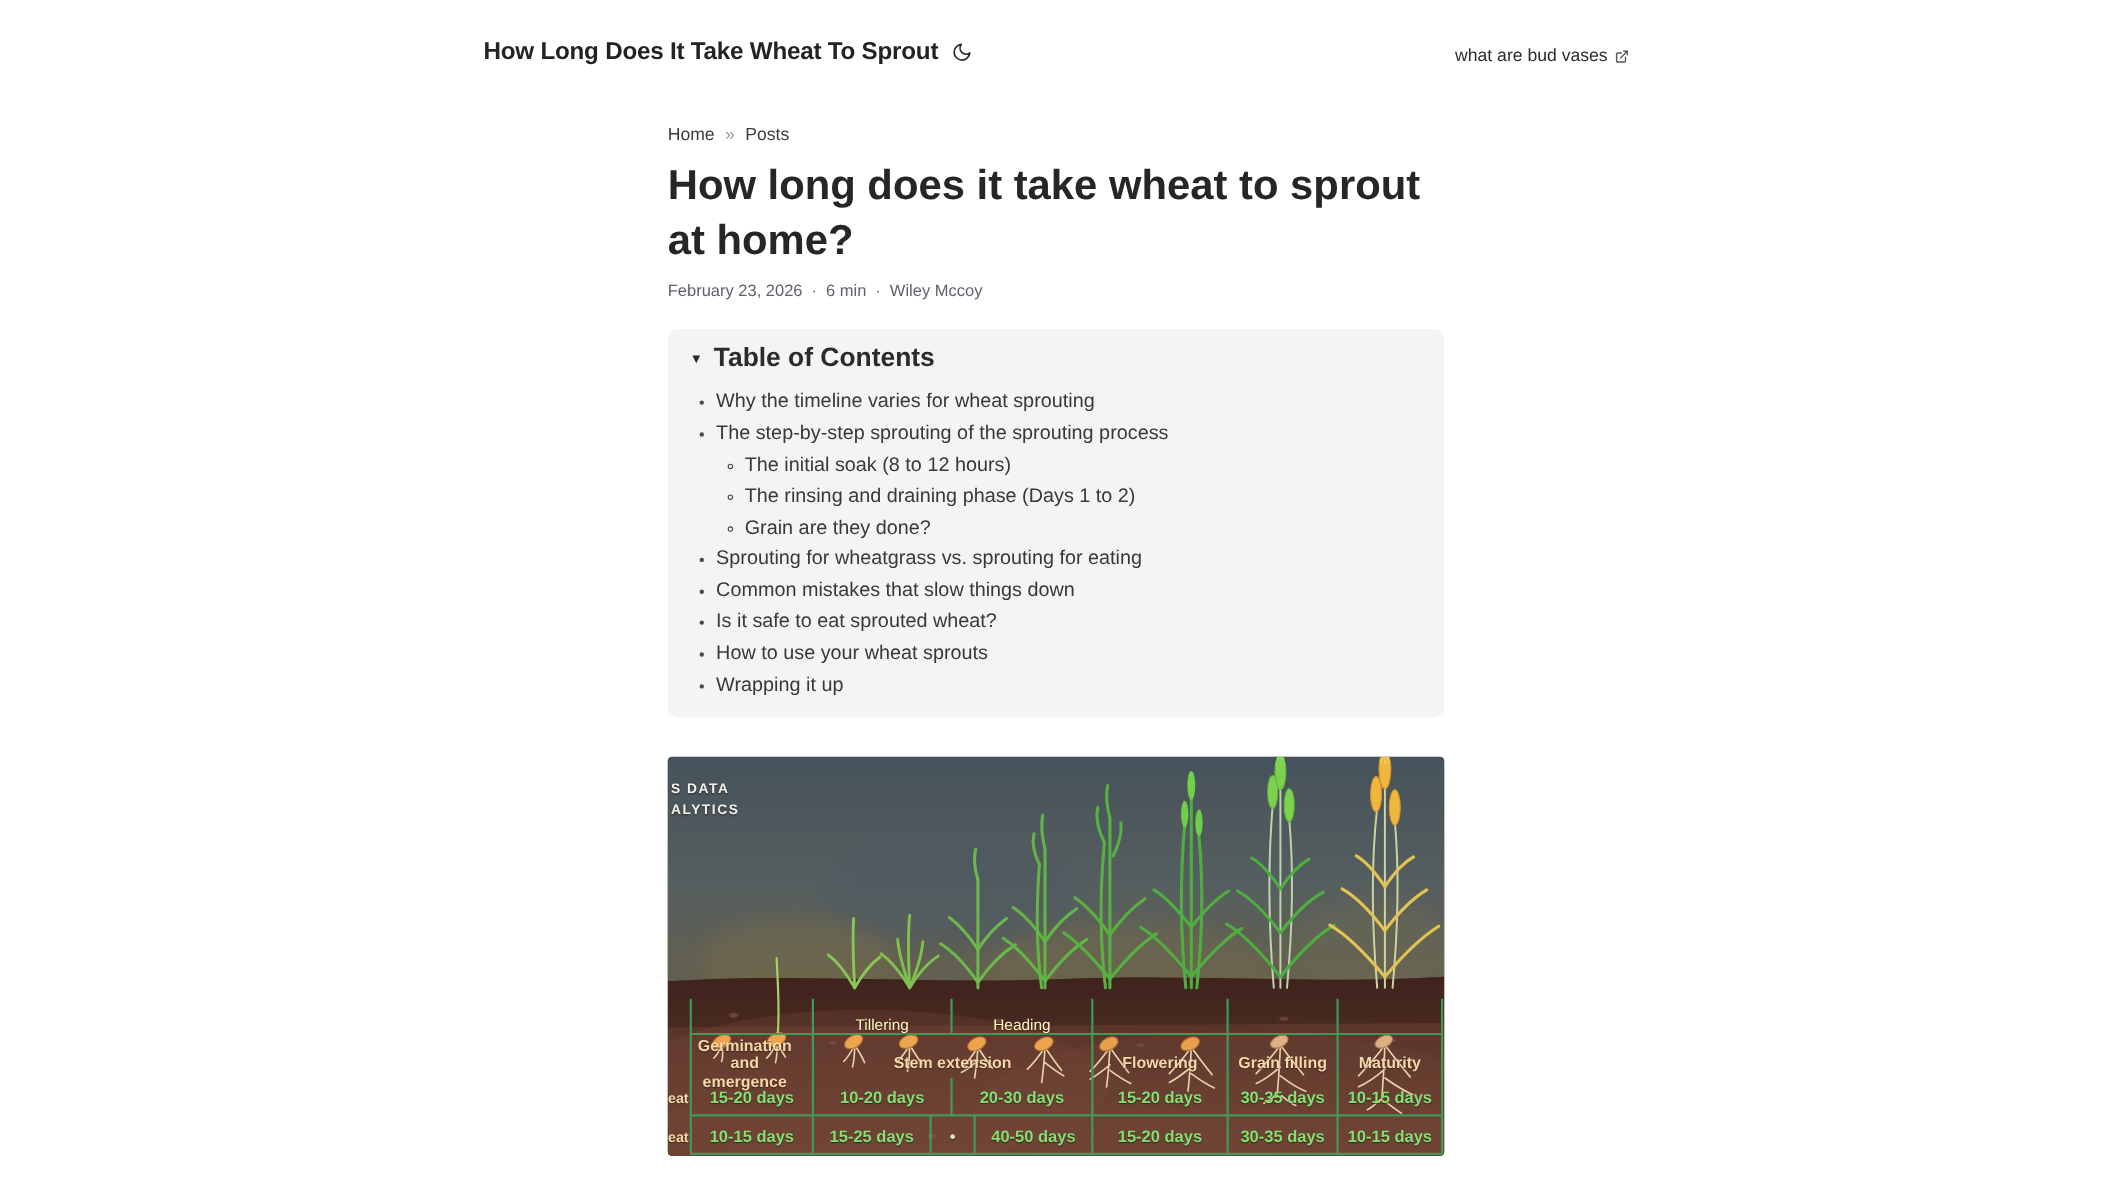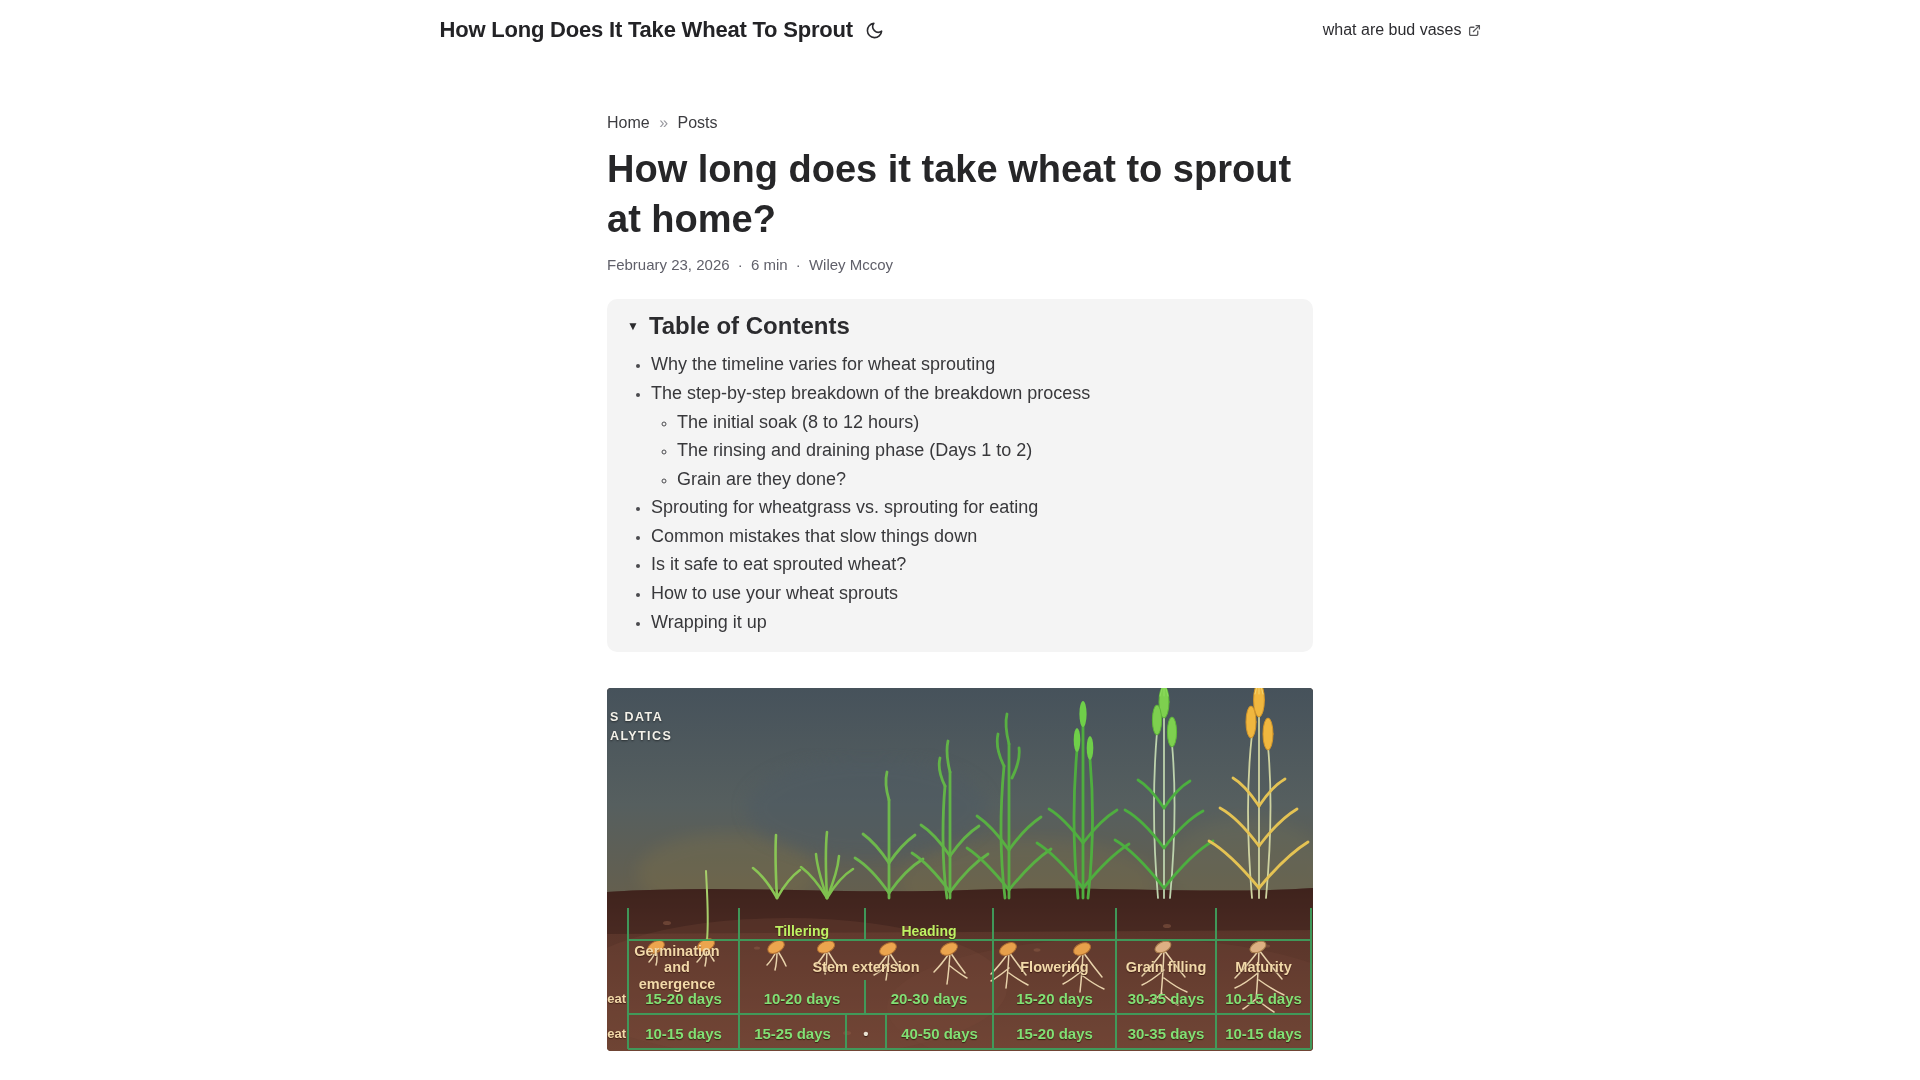--- a/index.html
+++ b/index.html
@@ -10,21 +10,21 @@
     --text-main:#343437;
     --text-dim:#60606a;
   }
   *{box-sizing:border-box;margin:0;padding:0;}
   html,body{width:1920px;height:1080px;overflow:hidden;background:#fff;
     font-family:"Liberation Sans","DejaVu Sans",sans-serif;color:var(--text-main);}
   a{text-decoration:none;color:inherit;cursor:pointer;}
 
   
   .site-header{height:60px;}
-  .header-inner{width:1041px;margin:0 auto;height:100%;display:flex;align-items:center;justify-content:space-between;}
+  .header-inner{width:1041px;margin:0 auto;height:100%;display:flex;align-items:flex-end;justify-content:space-between;}
   .logo-wrap{display:flex;align-items:center;gap:10px;}
   .site-title{font-size:22px;font-weight:700;color:#232326;letter-spacing:-.2px;}
   .theme-toggle{background:none;border:none;display:flex;align-items:center;cursor:pointer;color:#2a2a2e;padding:2px;}
   .menu-link{display:flex;align-items:center;gap:6px;font-size:16px;color:#2c2c30;}
   .menu-link svg{opacity:.85;}
 
   
   .main-col{width:706px;margin:0 auto;}
   .breadcrumb{margin-top:54px;font-size:16px;color:#3c3c40;}
   .breadcrumb .sep{color:#9a9aa0;margin:0 5px;}
@@ -43,21 +43,21 @@
   .toc li{font-size:18px;line-height:28.6px;color:#38383b;}
   .toc li::marker{color:#4a4a4e;font-size:14px;}
 
   
   figure.post-image{position:relative;width:706px;height:363px;margin-top:36px;overflow:hidden;border-radius:4px;background:#50352b;}
   figure.post-image svg.art{position:absolute;left:0;top:0;}
   .ig-label{position:absolute;font-weight:700;text-shadow:0 1px 1px rgba(40,10,0,.55);}
   .watermark{left:3px;top:20px;color:#f4f2ea;font-size:12.5px;font-weight:700;letter-spacing:1.4px;line-height:19px;text-shadow:0 1px 2px rgba(0,0,0,.5);}
   .phase-row .cell,.stage-row .cell,.days-row .cell{
     position:absolute;display:flex;align-items:center;justify-content:center;text-align:center;}
-  .phase-row .cell{top:233px;height:20px;color:#bef264;font-size:14px;font-weight:700;text-shadow:0 1px 1px rgba(40,10,0,.6);}
+  .phase-row .cell{top:233px;height:20px;color:#fef9c3;font-size:14px;font-weight:400;text-shadow:0 1px 1px rgba(40,10,0,.6);}
   .stage-row .cell{top:258px;height:42px;color:var(--cream);font-size:14.5px;line-height:16.5px;font-weight:700;text-shadow:0 1px 1px rgba(40,10,0,.6);}
   .days-row .cell{height:22px;color:var(--day-green);font-size:15px;font-weight:700;text-shadow:0 1px 1px rgba(30,10,0,.65);}
   .days-top .cell{top:299px;}
   .days-bottom .cell{top:334px;}
   .cut-label{position:absolute;left:0;width:19px;text-align:right;color:var(--cream);font-size:13px;font-weight:700;height:22px;display:flex;align-items:center;justify-content:flex-end;text-shadow:0 1px 1px rgba(40,10,0,.6);}
 </style>
 </head>
 <body>
 
 <header class="site-header">
@@ -108,21 +108,21 @@
   <details class="toc" open="">
     <summary>
       <span class="toc-caret">▼</span>
       <span class="toc-title">Table of Contents</span>
     </summary>
     <ul>
       <li>
         <a>Why the timeline varies for wheat sprouting</a>
       </li>
       <li>
-        <a>The step-by-step breakdown of the breakdown process</a>
+        <a>The step-by-step sprouting of the sprouting process</a>
         <ul>
           <li><a>The initial soak (8 to 12 hours)</a></li>
           <li><a>The rinsing and draining phase (Days 1 to 2)</a></li>
           <li><a>Grain are they done?</a></li>
         </ul>
       </li>
       <li><a>Sprouting for wheatgrass vs. sprouting for eating</a></li>
       <li><a>Common mistakes that slow things down</a></li>
       <li><a>Is it safe to eat sprouted wheat?</a></li>
       <li><a>How to use your wheat sprouts</a></li>

